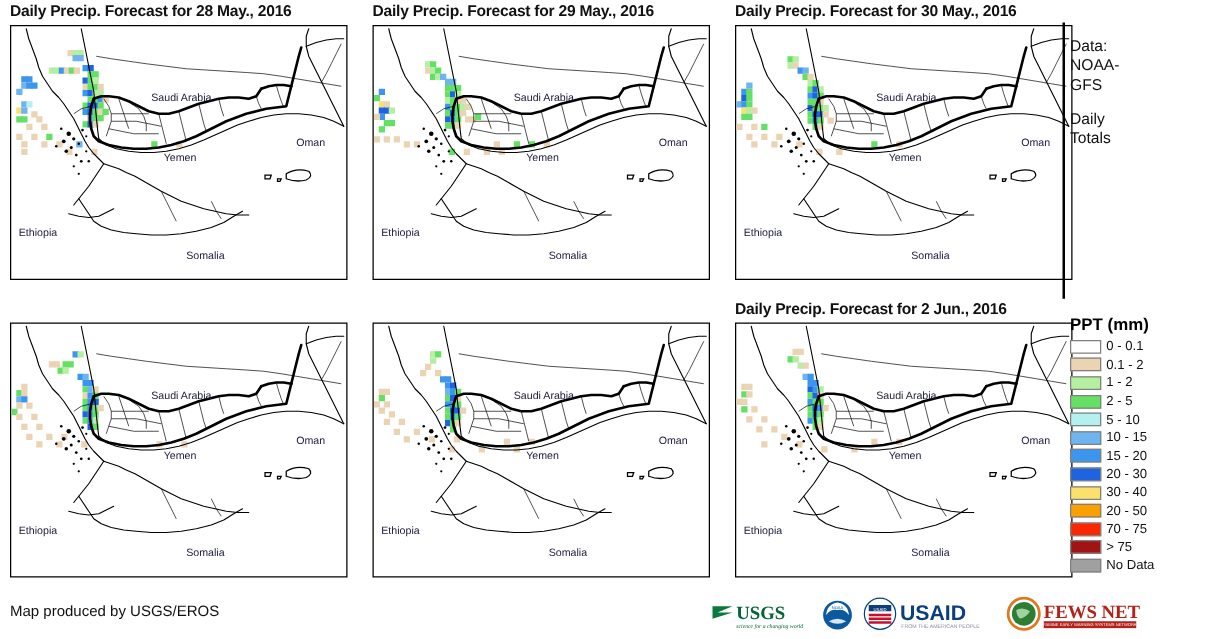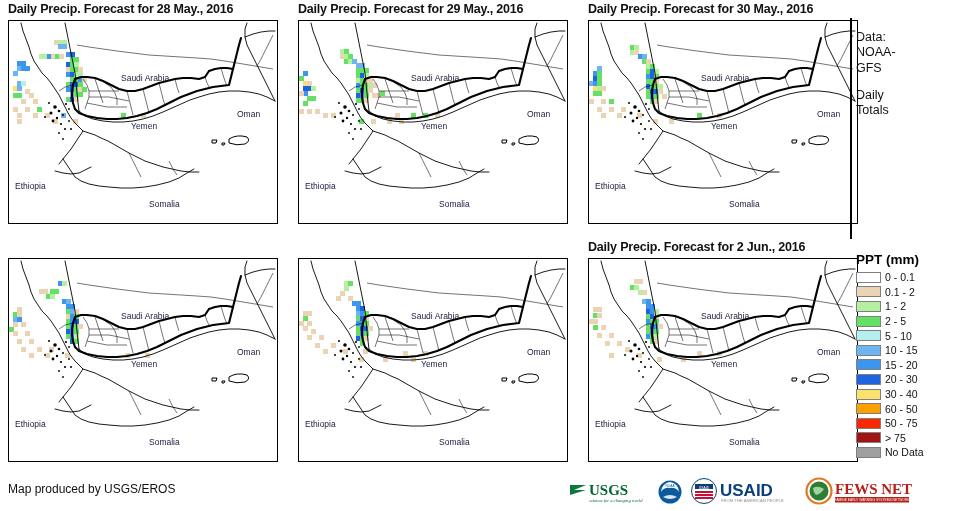--- a/index.html
+++ b/index.html
@@ -1094,25 +1094,25 @@
         <div class="legend-row">
           <span class="swatch" style="background:#1e64e1;"></span>
      <span class="legend-label">20 - 30</span>
         </div>
         <div class="legend-row">
           <span class="swatch" style="background:#fae16e;"></span>
      <span class="legend-label">30 - 40</span>
         </div>
         <div class="legend-row">
           <span class="swatch" style="background:#faa000;"></span>
-     <span class="legend-label">60 - 50</span>
+     <span class="legend-label">20 - 50</span>
         </div>
         <div class="legend-row">
           <span class="swatch" style="background:#fa2800;"></span>
-     <span class="legend-label">50 - 75</span>
+     <span class="legend-label">70 - 75</span>
         </div>
         <div class="legend-row">
           <span class="swatch" style="background:#a01414;"></span>
      <span class="legend-label">&gt; 75</span>
         </div>
         <div class="legend-row">
           <span class="swatch" style="background:#a0a0a0;"></span>
      <span class="legend-label">No Data</span>
         </div>
       </div>

